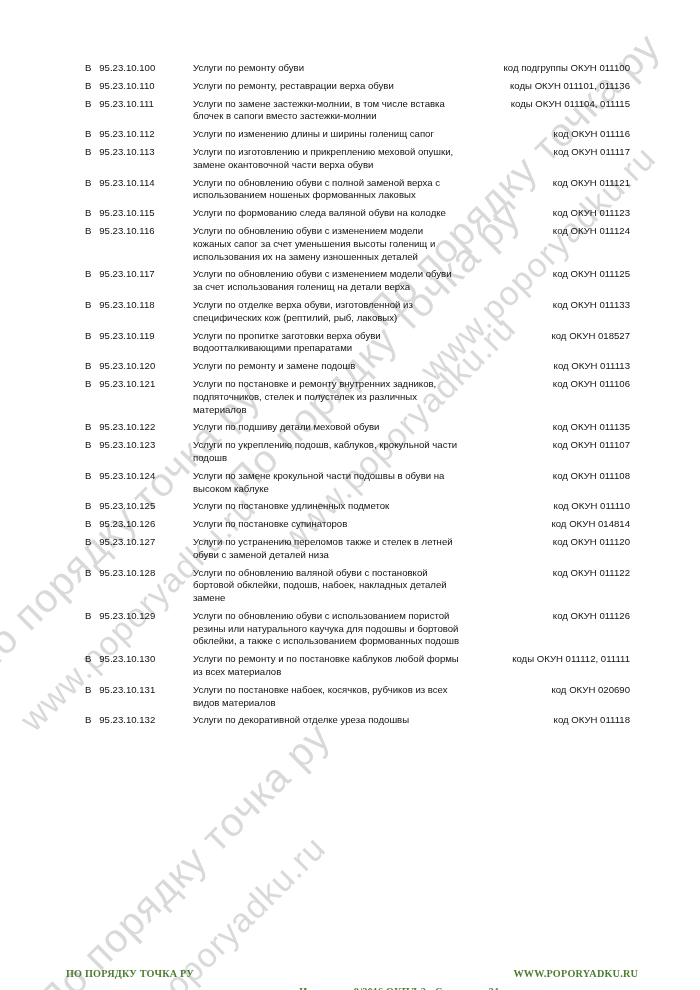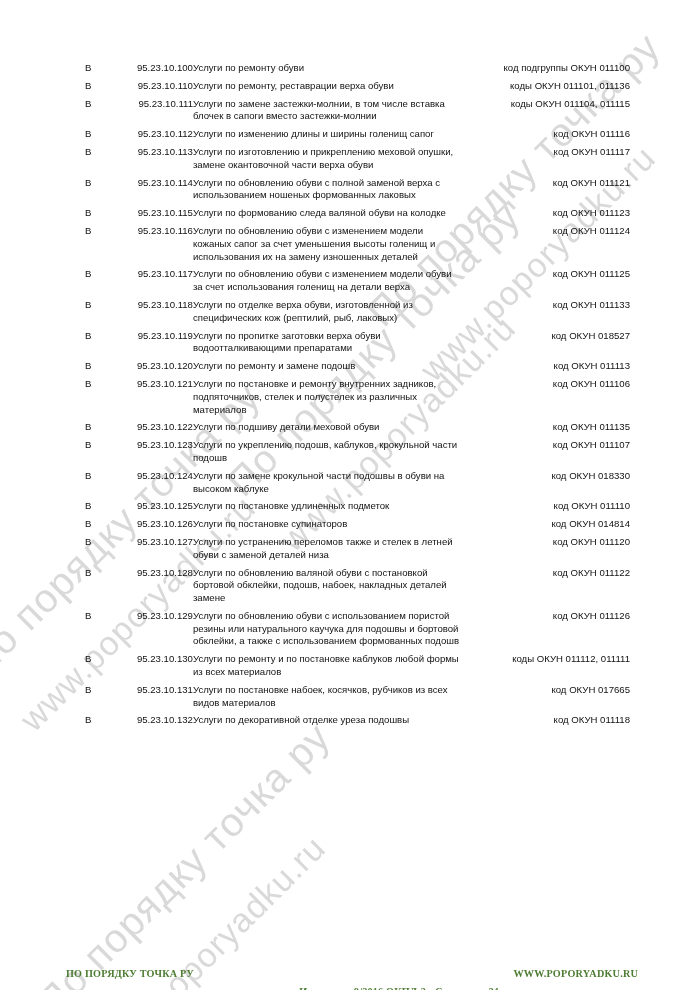--- a/index.html
+++ b/index.html
@@ -57,21 +57,21 @@
     font-size: 9.6px;
     line-height: 12.8px;
   }
   td.col-letter {
     width: 14px;
     text-align: left;
     white-space: nowrap;
   }
   td.col-code {
     width: 92px;
-    text-align: right;
+    text-align: left;
     white-space: nowrap;
     padding-right: 6px;
   }
   td.col-name {
     width: 262px;
     text-align: left;
     padding-right: 8px;
   }
   td.col-okun {
     width: 167px;
@@ -212,21 +212,21 @@
         <tr>
           <td class="col-letter">В</td>
           <td class="col-code">95.23.10.123</td>
           <td class="col-name">Услуги по укреплению подошв, каблуков, крокульной части подошв</td>
           <td class="col-okun">код ОКУН 011107</td>
         </tr>
         <tr>
           <td class="col-letter">В</td>
           <td class="col-code">95.23.10.124</td>
           <td class="col-name">Услуги по замене крокульной части подошвы в обуви на высоком каблуке</td>
-          <td class="col-okun">код ОКУН 018330</td>
+          <td class="col-okun">код ОКУН 011108</td>
         </tr>
         <tr>
           <td class="col-letter">В</td>
           <td class="col-code">95.23.10.125</td>
           <td class="col-name">Услуги по постановке удлиненных подметок</td>
           <td class="col-okun">код ОКУН 011110</td>
         </tr>
         <tr>
           <td class="col-letter">В</td>
           <td class="col-code">95.23.10.126</td>
@@ -254,21 +254,21 @@
         <tr>
           <td class="col-letter">В</td>
           <td class="col-code">95.23.10.130</td>
           <td class="col-name">Услуги по ремонту и по постановке каблуков любой формы из всех материалов</td>
           <td class="col-okun">коды ОКУН 011112, 011111</td>
         </tr>
         <tr>
           <td class="col-letter">В</td>
           <td class="col-code">95.23.10.131</td>
           <td class="col-name">Услуги по постановке набоек, косячков, рубчиков из всех видов материалов</td>
-          <td class="col-okun">код ОКУН 017665</td>
+          <td class="col-okun">код ОКУН 020690</td>
         </tr>
         <tr>
           <td class="col-letter">В</td>
           <td class="col-code">95.23.10.132</td>
           <td class="col-name">Услуги по декоративной отделке уреза подошвы</td>
           <td class="col-okun">код ОКУН 011118</td>
         </tr>
       </tbody>
   </table>
 </div>

